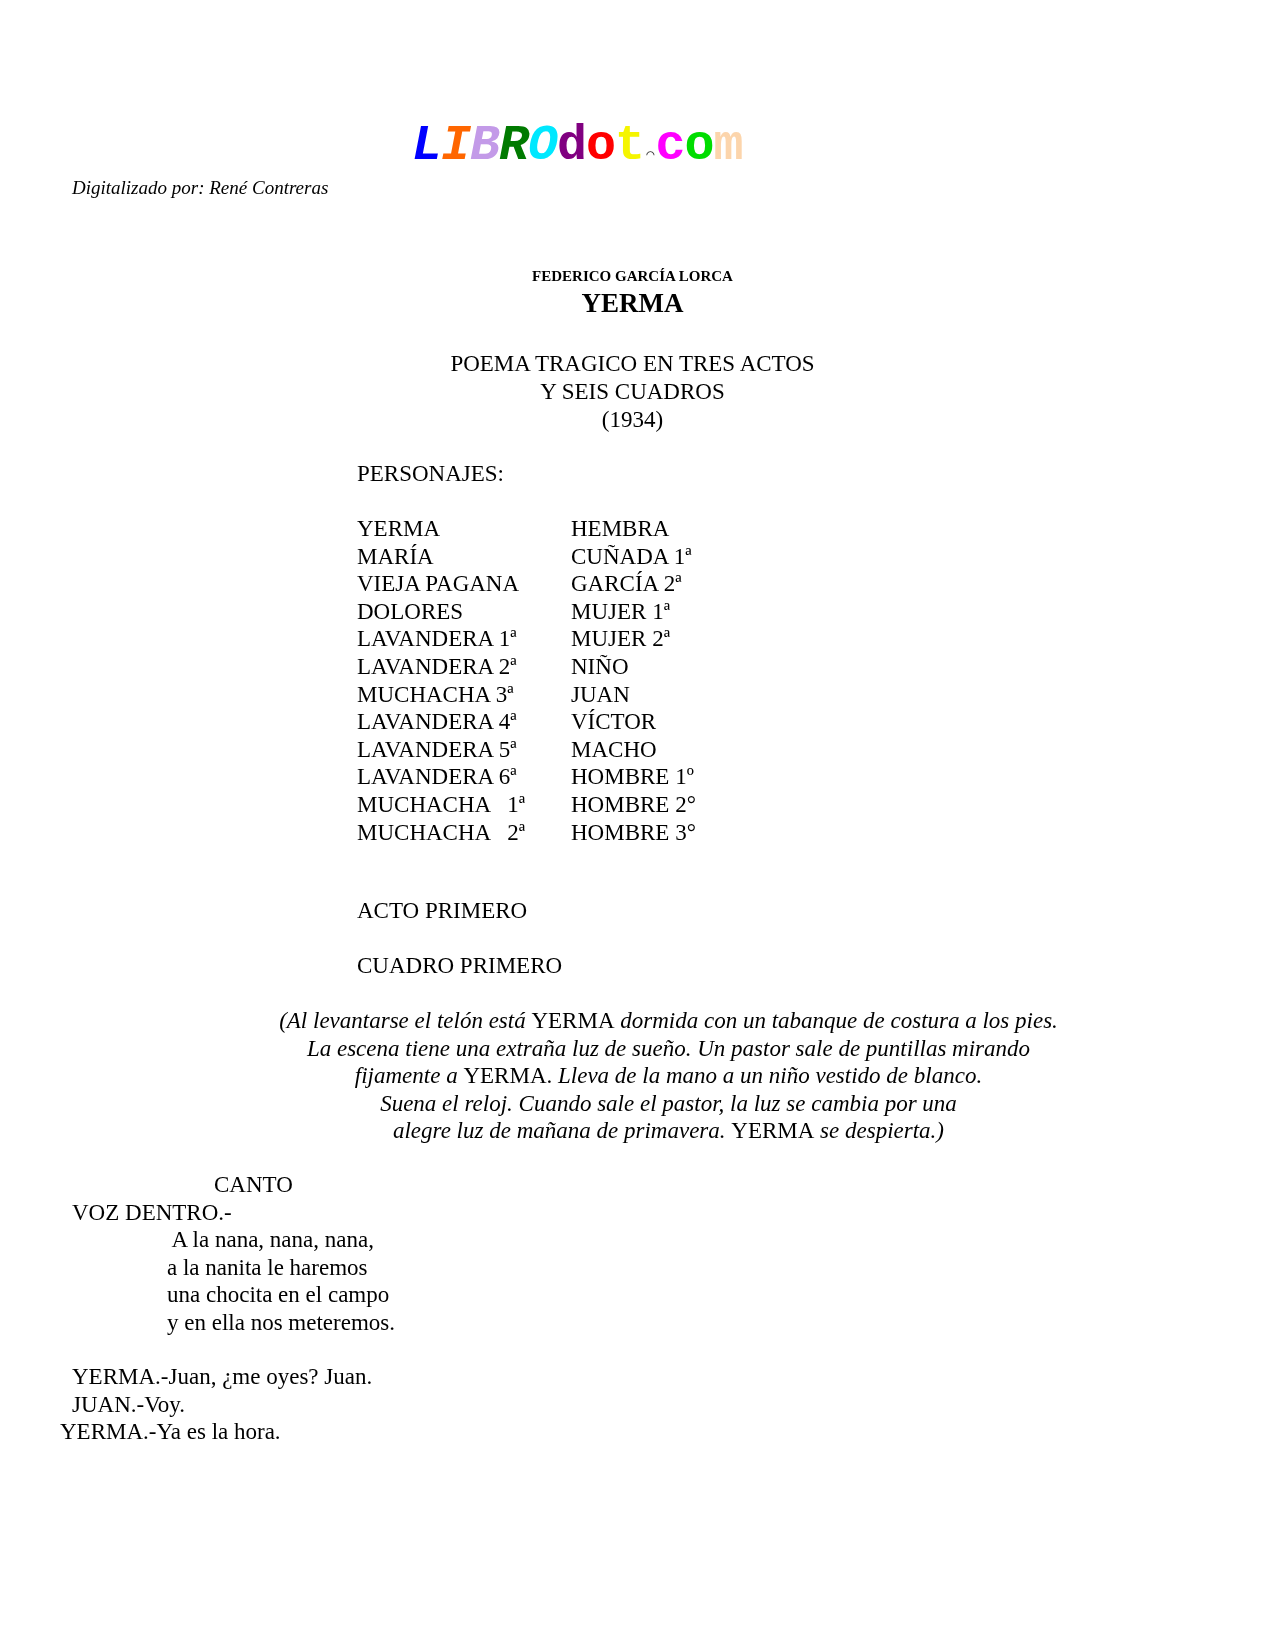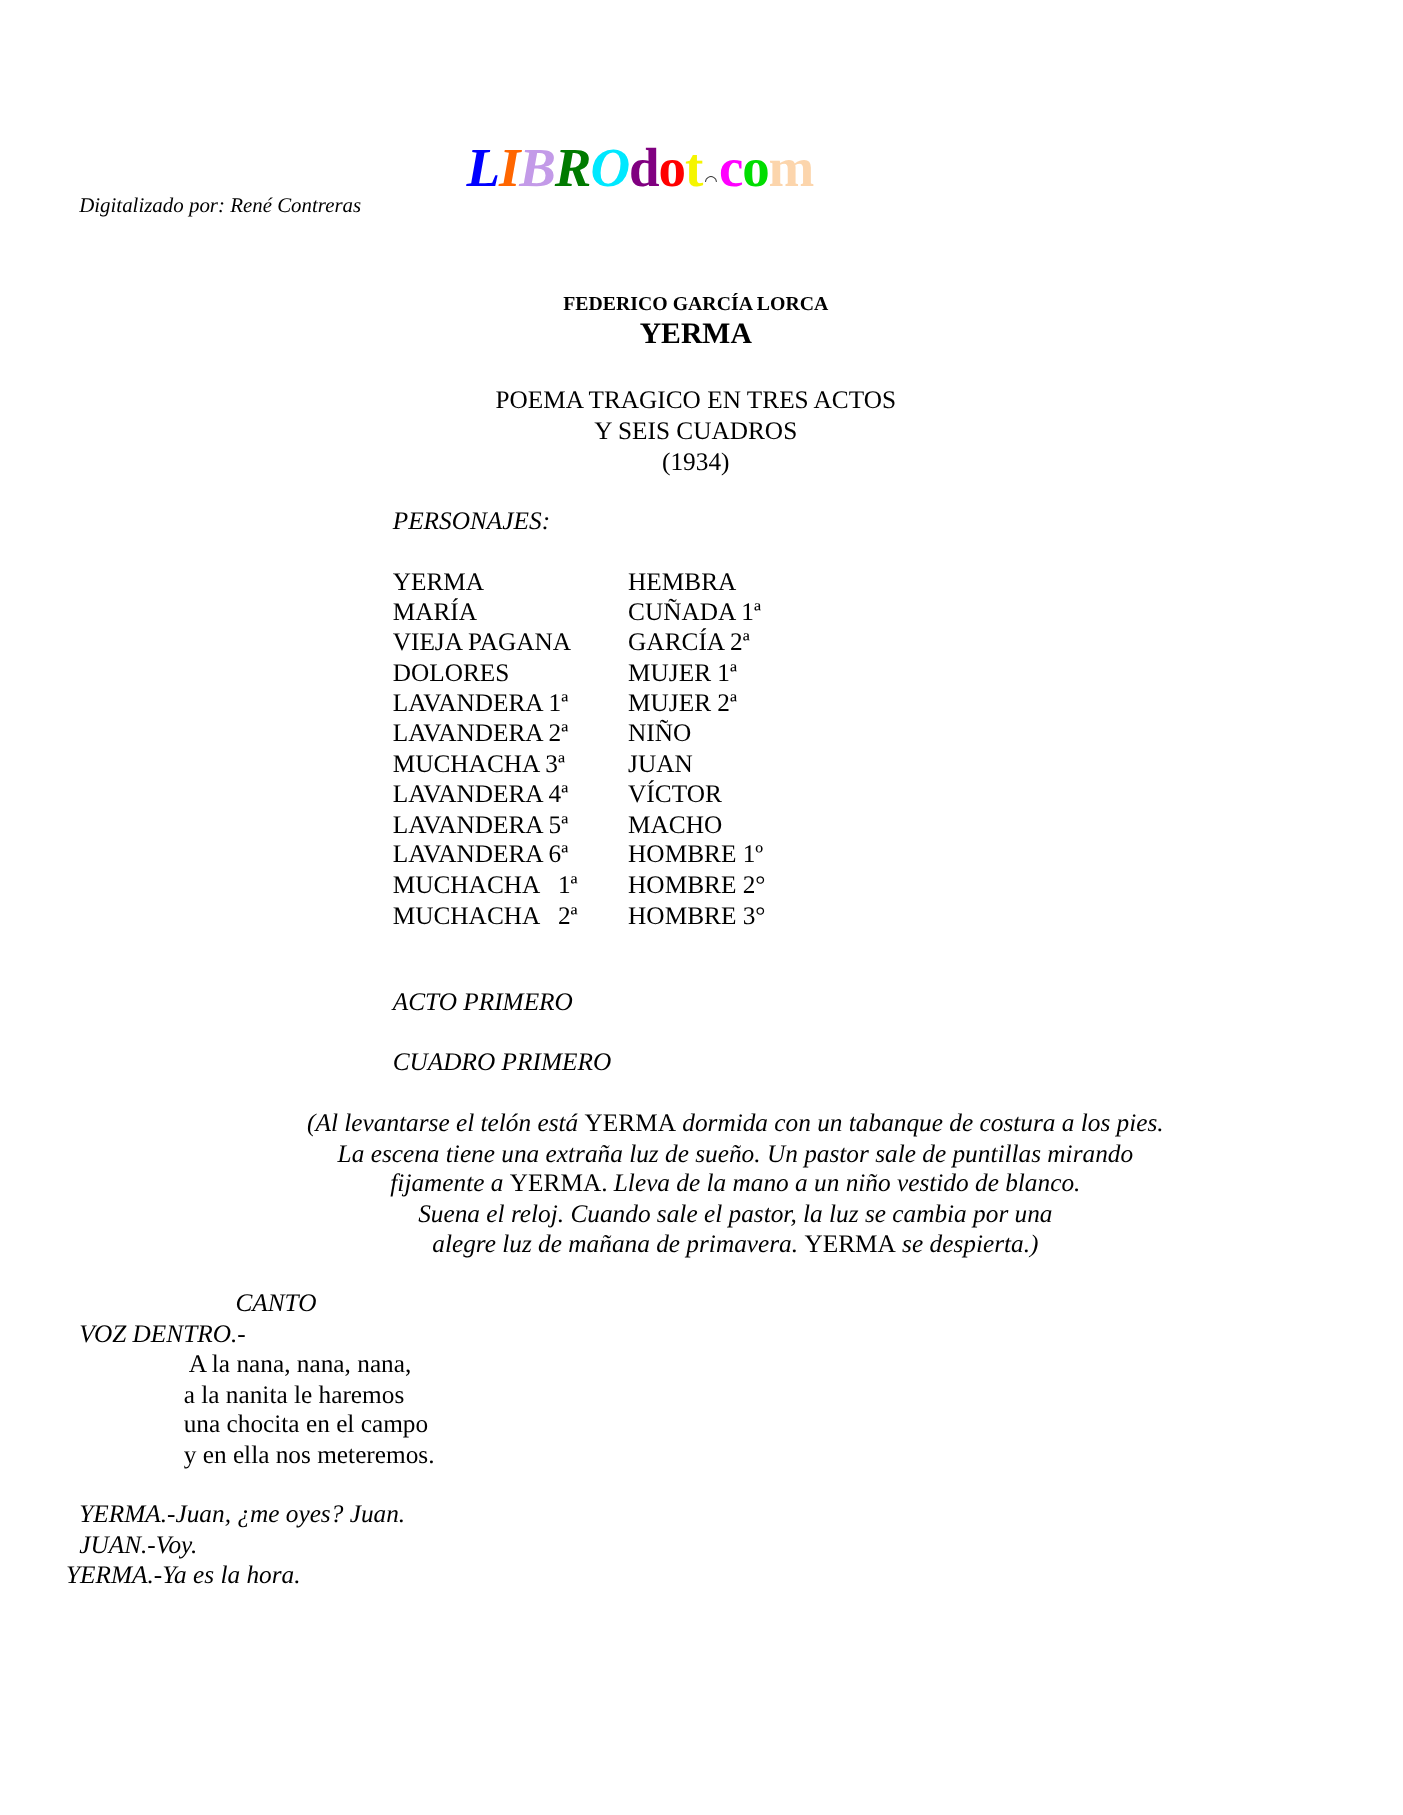--- a/index.html
+++ b/index.html
@@ -2,32 +2,32 @@
 <html><head>
 <meta charset="utf-8">
 <style>
   html, body { margin: 0; padding: 0; background: #ffffff; }
   body {
     width: 1275px; height: 1650px; position: relative; overflow: hidden;
     font-family: "Liberation Serif", serif; color: #000000;
   }
   .abs { position: absolute; white-space: pre; }
   .logo {
-    position: absolute; left: 424px; top: 116px; height: 60px;
-    font-family: Liberation Serif, serif; font-weight: bold; font-size: 50px;
-    letter-spacing: -1px; line-height: 72px; white-space: nowrap;
+    position: absolute; left: 412px; top: 116px; height: 60px;
+    font-family: Liberation Mono, monospace; font-weight: bold; font-size: 50px;
+    letter-spacing: -1px; line-height: 60px; white-space: nowrap;
   }
   .logo .ital { font-style: italic; }
   .logo .dotmark { font-size: 14px; font-weight: normal; vertical-align: baseline; margin: 0 2px; }
   .digit { left: 72px; top: 176px; font-size: 19px; font-style: italic; line-height: 24px; }
   .center { left: 0; width: 1265px; text-align: center; }
-  .author { top: 264px; font-size: 18px; font-weight: bold; line-height: 24px; }
+  .author { top: 264px; font-size: 15px; font-weight: bold; line-height: 24px; }
   .title { top: 287px; font-size: 27px; font-weight: bold; line-height: 32px; }
   .sub { font-size: 23px; line-height: 28px; }
-  .body23 { font-size: 23px; line-height: 28px; font-style: italic; }
+  .body23 { font-size: 23px; line-height: 28px; }
   .cast { position: absolute; left: 357px; top: 515px; }
   .cast-row { height: 27.6px; font-size: 23px; line-height: 27.6px; position: relative; white-space: pre; }
   .cast-row .c1 { position: absolute; left: 0; }
   .cast-row .c2 { position: absolute; left: 214px; }
   .stage { left: 0; width: 1265px; text-align: center; font-size: 23px; line-height: 27.6px; font-style: italic; margin-left: 36px; }
   .stage .up { font-style: normal; }
   .verse { left: 143px; font-size: 23px; line-height: 27.6px; margin-left: 24px; }
 </style>
 </head>
 <body>

